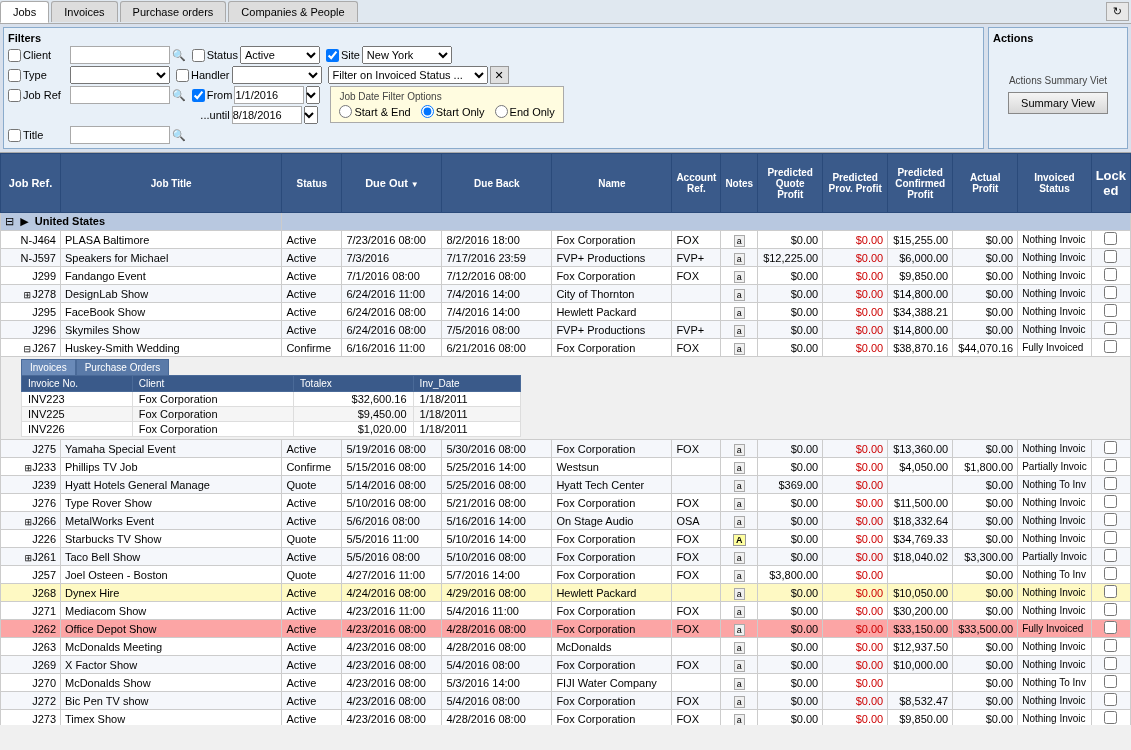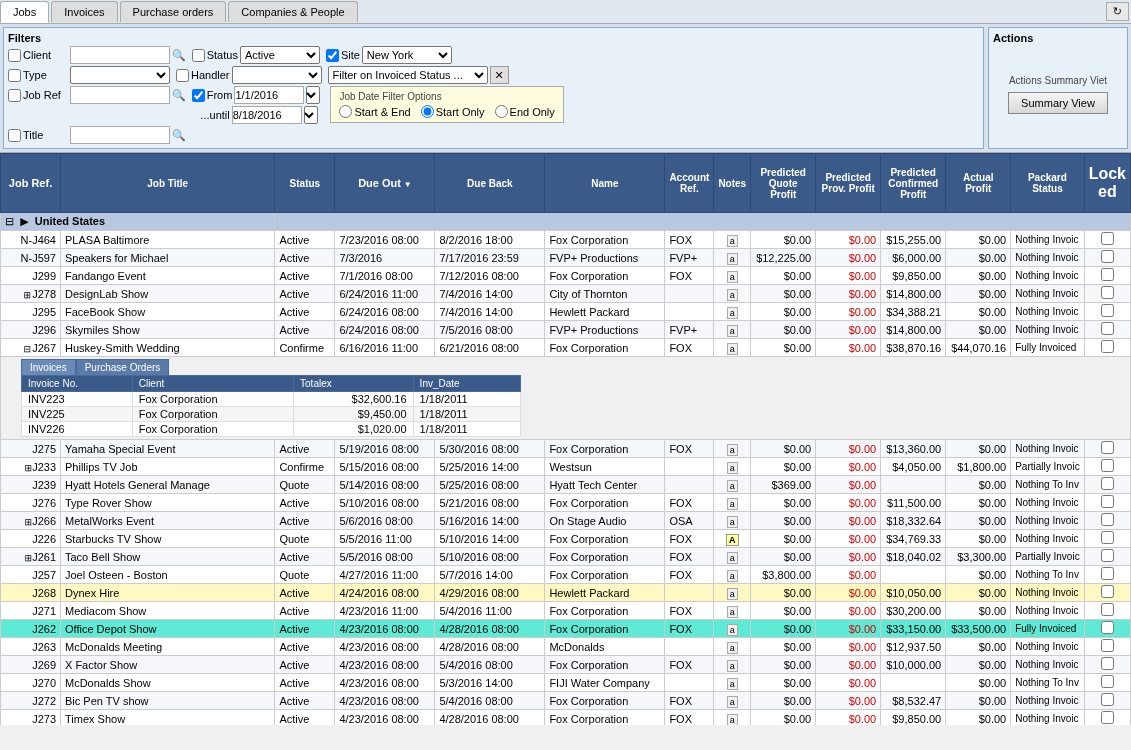--- a/index.html
+++ b/index.html
@@ -143,22 +143,22 @@
           <span>Due Out</span> <span style="font-size:8px;">▼</span>
         </th>
         <th style="background:#3a5a8a; color:#fff; border:1px solid #2a4a7a; padding:3px 4px; width:110px; font-size:10px;">Due Back</th>
         <th style="background:#3a5a8a; color:#fff; border:1px solid #2a4a7a; padding:3px 4px; width:120px; font-size:10px;">Name</th>
         <th style="background:#3a5a8a; color:#fff; border:1px solid #2a4a7a; padding:3px 4px; width:45px; font-size:10px;">Account Ref.</th>
         <th style="background:#3a5a8a; color:#fff; border:1px solid #2a4a7a; padding:3px 4px; width:32px; font-size:10px;">Notes</th>
         <th style="background:#3a5a8a; color:#fff; border:1px solid #2a4a7a; padding:3px 4px; width:65px; font-size:10px;">Predicted Quote Profit</th>
         <th style="background:#3a5a8a; color:#fff; border:1px solid #2a4a7a; padding:18px 4px; width:65px; font-size:10px;">Predicted Prov. Profit</th>
         <th style="background:#3a5a8a; color:#fff; border:1px solid #2a4a7a; padding:3px 4px; width:65px; font-size:10px;">Predicted Confirmed Profit</th>
         <th style="background:#3a5a8a; color:#fff; border:1px solid #2a4a7a; padding:3px 4px; width:65px; font-size:10px;">Actual Profit</th>
-        <th style="background:#3a5a8a; color:#fff; border:1px solid #2a4a7a; padding:3px 4px; width:65px; font-size:10px;">Packard Status</th>
-        <th style="background:#3a5a8a; color:#fff; border:1px solid #2a4a7a; padding:8px 4px; width:30px; font-size:16px;">Lock ed</th>
+        <th style="background:#3a5a8a; color:#fff; border:1px solid #2a4a7a; padding:3px 4px; width:65px; font-size:10px;">Invoiced Status</th>
+        <th style="background:#3a5a8a; color:#fff; border:1px solid #2a4a7a; padding:8px 4px; width:30px; font-size:13px;">Lock ed</th>
       </tr>
     </thead>
     <tbody id="table-body">
 
       <tr style="background:#b8c8e0;">
         <td style="border:1px solid #ccc; padding:2px 4px;" colspan="2">
           <span style="cursor:pointer; margin-right:3px;">⊟</span>
           <span style="margin-right:3px;">▶</span>
           <span style="font-weight:bold;">United States</span>
         </td>
@@ -484,21 +484,21 @@
         <td style="border:1px solid #ccc; padding:1px 4px;">Fox Corporation</td>
         <td style="border:1px solid #ccc; padding:1px 4px;">FOX</td>
         <td style="border:1px solid #ccc; padding:1px 4px; text-align:center;"><span style="font-size:9px; border:1px solid #aaa; background:#f0f0f0; padding:0 2px;">a</span></td>
         <td style="border:1px solid #ccc; padding:1px 4px; text-align:right;">$0.00</td>
         <td style="border:1px solid #ccc; padding:1px 4px; text-align:right; color:#cc0000;">$0.00</td>
         <td style="border:1px solid #ccc; padding:1px 4px; text-align:right;">$30,200.00</td>
         <td style="border:1px solid #ccc; padding:1px 4px; text-align:right;">$0.00</td>
         <td style="border:1px solid #ccc; padding:1px 4px; font-size:10px;">Nothing Invoic</td>
         <td style="border:1px solid #ccc; padding:1px 4px; text-align:center;"><input type="checkbox" style=""></td>
       </tr>
-      <tr style="background:#5eead4;">
+      <tr style="background:#fca5a5;">
         <td style="border:1px solid #ccc; padding:1px 4px; text-align:right;">J262</td>
         <td style="border:1px solid #ccc; padding:1px 4px;">Office Depot Show</td>
         <td style="border:1px solid #ccc; padding:1px 4px;">Active</td>
         <td style="border:1px solid #ccc; padding:1px 4px;">4/23/2016 08:00</td>
         <td style="border:1px solid #ccc; padding:1px 4px;">4/28/2016 08:00</td>
         <td style="border:1px solid #ccc; padding:1px 4px;">Fox Corporation</td>
         <td style="border:1px solid #ccc; padding:1px 4px;">FOX</td>
         <td style="border:1px solid #ccc; padding:1px 4px; text-align:center;"><span style="font-size:9px; border:1px solid #aaa; background:#f0f0f0; padding:0 2px;">a</span></td>
         <td style="border:1px solid #ccc; padding:1px 4px; text-align:right;">$0.00</td>
         <td style="border:1px solid #ccc; padding:1px 4px; text-align:right; color:#cc0000;">$0.00</td>

